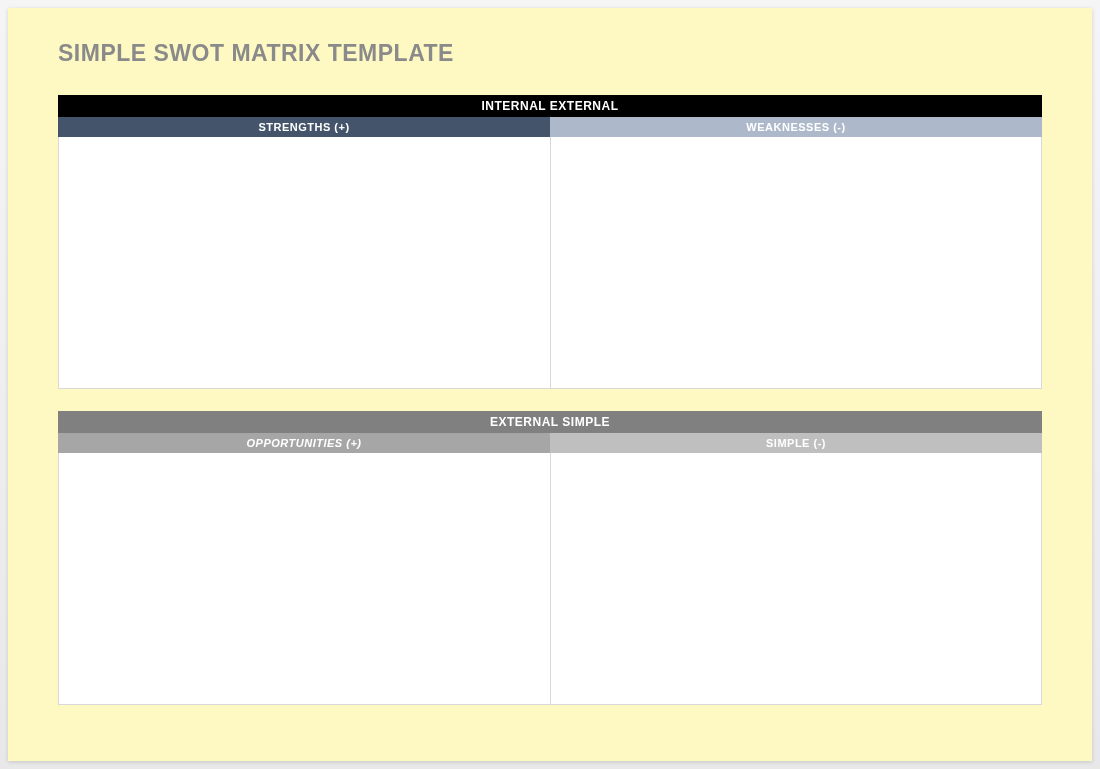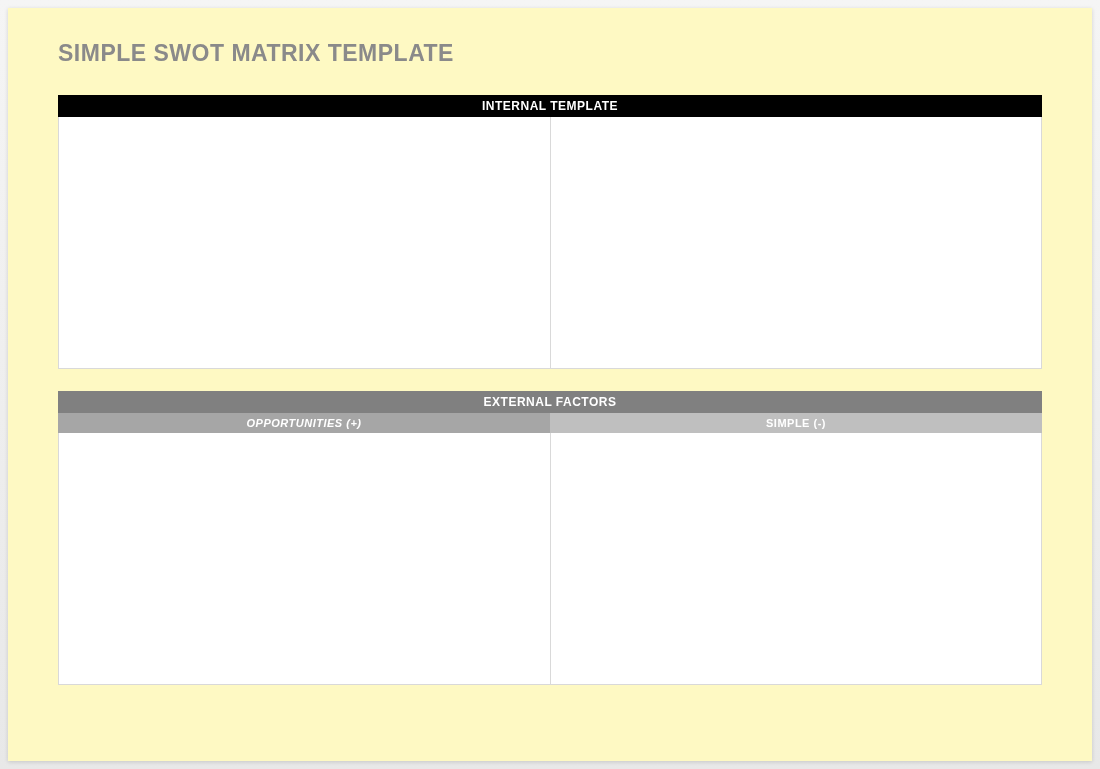--- a/index.html
+++ b/index.html
@@ -94,29 +94,33 @@
       height: 252px;
     }
   </style>
 </head>
 <body>
 
 <div class="page">
   <h1 class="title">SIMPLE SWOT MATRIX TEMPLATE</h1>
 
   <div class="section">
-    <div class="section-header internal">INTERNAL TEMPLATE</div>
+    <div class="section-header internal">INTERNAL EXTERNAL</div>
+    <div class="columns">
+      <div class="col-header strengths">STRENGTHS (+)</div>
+      <div class="col-header weaknesses">WEAKNESSES (-)</div>
+    </div>
     <div class="cells internal-cells">
       <div class="cell left"></div>
       <div class="cell"></div>
     </div>
   </div>
 
   <div class="section">
-    <div class="section-header external">EXTERNAL FACTORS</div>
+    <div class="section-header external">EXTERNAL SIMPLE</div>
     <div class="columns">
       <div class="col-header opportunities">OPPORTUNITIES (+)</div>
       <div class="col-header threats">SIMPLE (-)</div>
     </div>
     <div class="cells external-cells">
       <div class="cell left"></div>
       <div class="cell"></div>
     </div>
   </div>
 </div>

